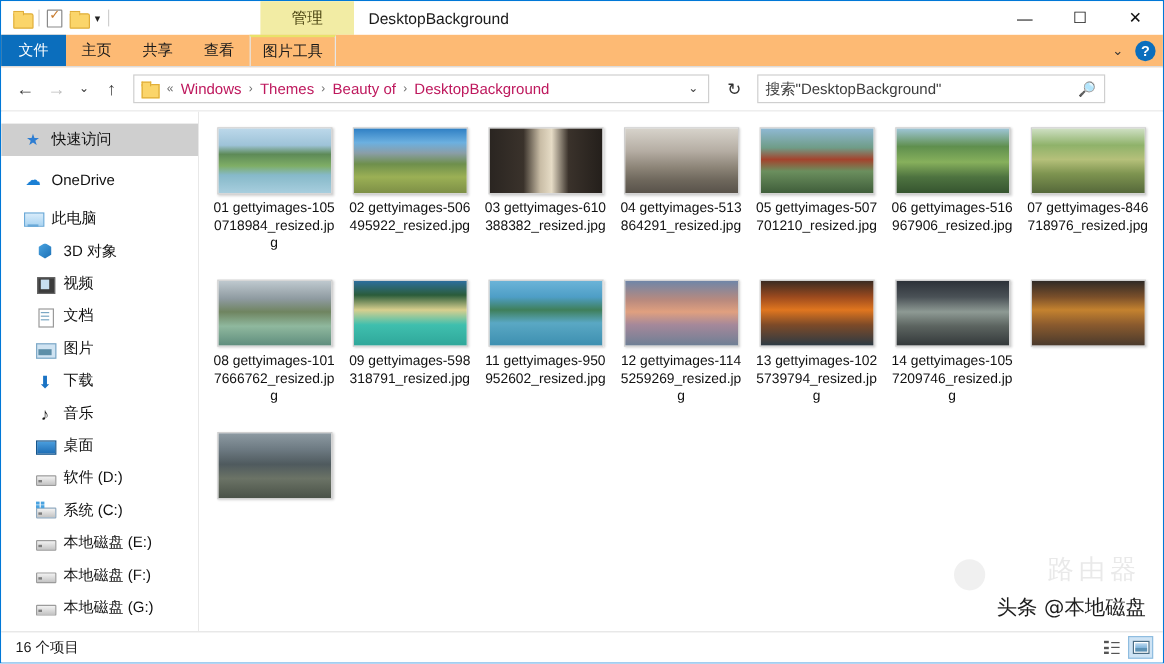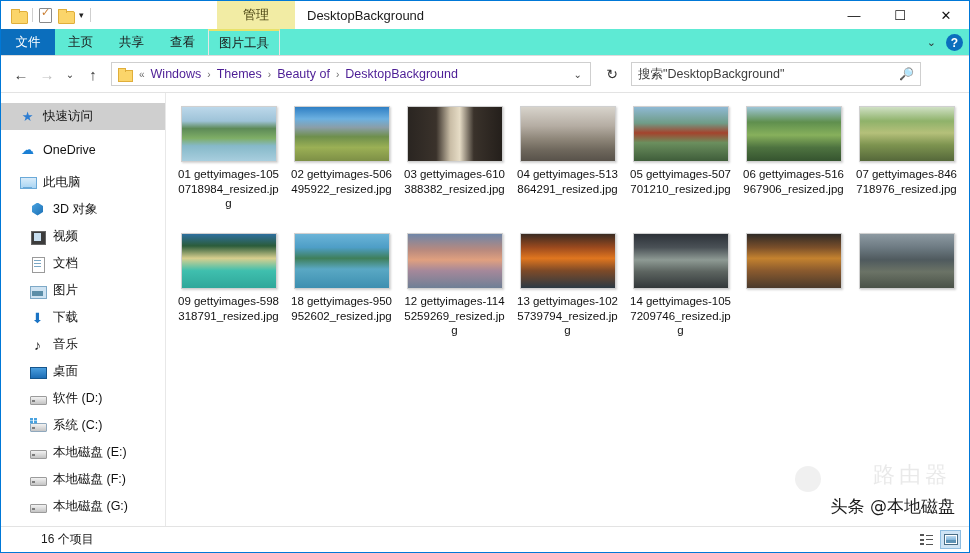--- a/index.html
+++ b/index.html
@@ -66,21 +66,21 @@
     display: flex; align-items: center; justify-content: center;
     font-size: 13px; color: #111;
   }
 
   
   .ribbonbar {
     height: 27px; flex: 0 0 27px;
     display: flex; align-items: stretch;
     position: relative;
     border-bottom: 1px solid #dcdcdc;
-    background: #5eead4;
+    background: #fdba74;
   }
   .rtab {
     display: flex; align-items: center; justify-content: center;
     padding: 0 13px; font-size: 12.5px; color: #1a1a1a;
     position: relative;
   }
   .rtab.file {
     background: #0b6ebd; color: #ffffff; min-width: 54px;
   }
   .rtab.tool {
@@ -129,21 +129,21 @@
   .addr-folder::before {
     content: ""; position: absolute; left: 0; top: 2px;
     width: 13px; height: 10px; background: #fbd56a;
     border: 1px solid #e0ae3a;
   }
   .addr-folder::after {
     content: ""; position: absolute; left: 0; top: 0;
     width: 6px; height: 3px; background: #fbd56a;
     border: 1px solid #e0ae3a; border-bottom: none;
   }
-  .crumb { font-size: 12.5px; color: #4c1d95; padding: 0 2px; white-space: nowrap; }
+  .crumb { font-size: 12.5px; color: #be185d; padding: 0 2px; white-space: nowrap; }
   .crumb-sep { font-size: 10px; color: #6b6b6b; padding: 0 4px; }
   .addr-dd {
     margin-left: auto; font-size: 10px; color: #444; padding-right: 4px;
   }
   .refreshbtn {
     width: 26px; height: 24px;
     display: flex; align-items: center; justify-content: center;
     font-size: 14px; color: #333;
   }
   .searchfield {
@@ -279,21 +279,21 @@
 
   
   .statusbar {
     height: 26px; flex: 0 0 26px;
     border-top: 1px solid #e3e3e3;
     display: flex; align-items: center;
     padding-left: 12px;
     background: #ffffff;
     position: relative;
   }
-  .status-text { font-size: 12px; color: #1a1a1a; margin-left: 28px; }
+  .status-text { font-size: 12px; color: #1a1a1a; }
   .viewbtns {
     position: absolute; right: 8px; top: 3px;
     display: flex; gap: 3px;
   }
   .vbtn {
     width: 21px; height: 19px;
     display: flex; align-items: center; justify-content: center;
     position: relative;
   }
   .vbtn.active { background: #cfe4f5; border: 1px solid #8fbde0; }
@@ -517,29 +517,35 @@
             <div class="tile-label">06 gettyimages-516967906_resized.jpg</div>
           </div>
           <div class="tile">
             <div class="thumb-wrap">
               <div class="thumb" style="background: linear-gradient(rgb(207, 224, 196) 0%, rgb(143, 178, 106) 26%, rgb(181, 192, 122) 48%, rgb(126, 148, 80) 70%, rgb(85, 104, 58) 100%);"></div>
             </div>
             <div class="tile-label">07 gettyimages-846718976_resized.jpg</div>
           </div>
           <div class="tile">
             <div class="thumb-wrap">
+              <div class="thumb" style="background: linear-gradient(rgb(191, 201, 207) 0%, rgb(142, 154, 160) 28%, rgb(111, 132, 96) 48%, rgb(143, 184, 158) 70%, rgb(95, 141, 125) 100%);"></div>
+            </div>
+            <div class="tile-label">08 gettyimages-1017666762_resized.jpg</div>
+          </div>
+          <div class="tile">
+            <div class="thumb-wrap">
               <div class="thumb" style="background: linear-gradient(rgb(46, 111, 158) 0%, rgb(43, 92, 58) 22%, rgb(216, 207, 142) 45%, rgb(63, 191, 174) 68%, rgb(47, 167, 154) 100%);"></div>
             </div>
             <div class="tile-label">09 gettyimages-598318791_resized.jpg</div>
           </div>
           <div class="tile">
             <div class="thumb-wrap">
               <div class="thumb" style="background: linear-gradient(rgb(107, 180, 216) 0%, rgb(78, 158, 198) 25%, rgb(63, 127, 90) 45%, rgb(90, 168, 196) 65%, rgb(61, 143, 176) 100%);"></div>
             </div>
-            <div class="tile-label">18 gettyimages-950952602_resized.jpg</div>
+            <div class="tile-label">11 gettyimages-950952602_resized.jpg</div>
           </div>
           <div class="tile">
             <div class="thumb-wrap">
               <div class="thumb" style="background: linear-gradient(rgb(111, 134, 168) 0%, rgb(185, 138, 126) 30%, rgb(224, 160, 127) 48%, rgb(165, 136, 154) 68%, rgb(110, 127, 149) 100%);"></div>
             </div>
             <div class="tile-label">12 gettyimages-1145259269_resized.jpg</div>
           </div>
           <div class="tile">
             <div class="thumb-wrap">
               <div class="thumb" style="background: linear-gradient(rgb(58, 43, 34) 0%, rgb(156, 74, 30) 25%, rgb(224, 118, 31) 45%, rgb(125, 74, 40) 68%, rgb(44, 58, 68) 100%);"></div>

